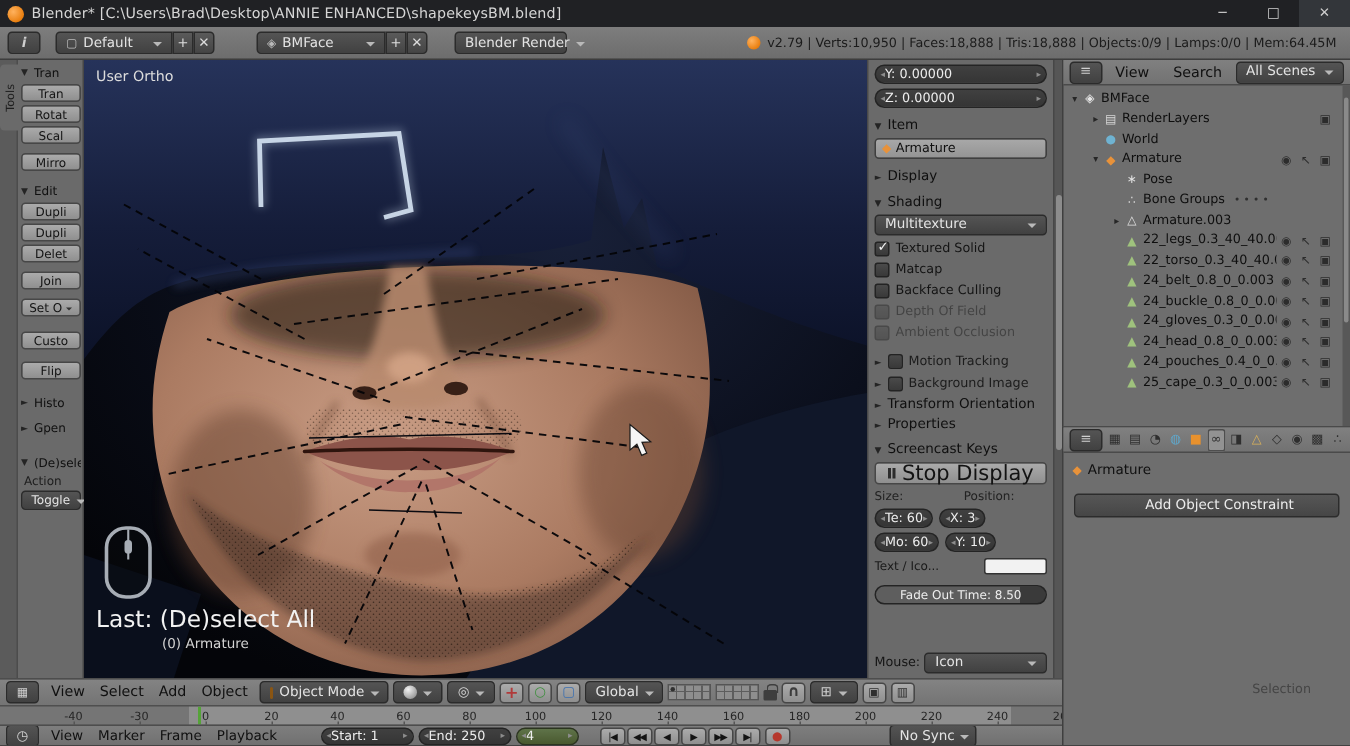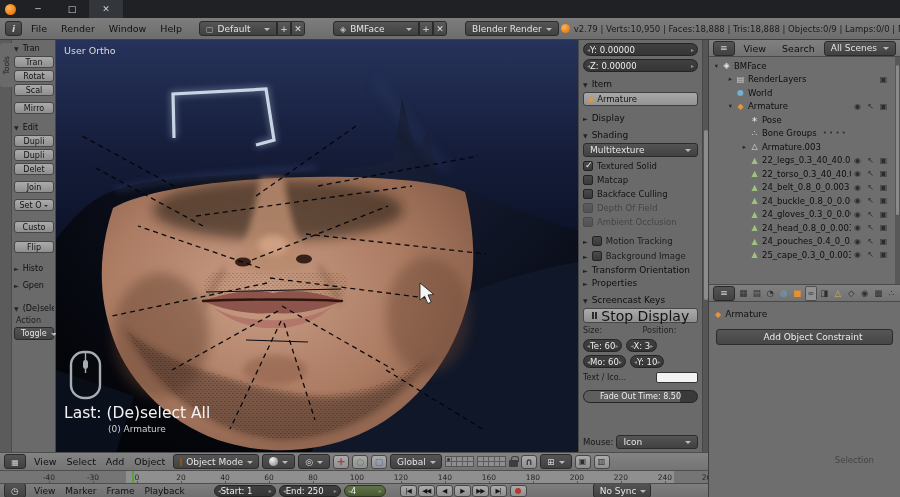--- a/index.html
+++ b/index.html
@@ -155,55 +155,49 @@
   .tbtn.rec{color:#b6372c;font-size:8px;letter-spacing:0;}
   .gap8{width:8px;flex:0 0 8px;} .gap18{width:18px;flex:0 0 18px;} .gap60{width:60px;flex:0 0 60px;}
 </style>
 </head>
 <body>
 
 <div class="app">
 
   <div class="titlebar">
     <span class="blogo"></span>
+    <span class="tb-title">Blender* [C:\Users\Brad\Desktop\ANNIE ENHANCED\shapekeysBM.blend]</span>
     <span class="win-btns">
       <span class="win-btn">─</span>
       <span class="win-btn">□</span>
       <span class="win-btn close">✕</span>
     </span>
   </div>
 
   <div class="infobar">
     <span class="dd etype-dd nochev">
         <i class="icn-info"></i>
-      </span>
-    <span style="display:inline-flex;">
-
-    <span class="menu-item">File</span>
-        <span class="menu-item">Render</span>
-        <span class="menu-item">Window</span>
-        <span class="menu-item">Help</span>
       </span>
     <span class="browse">
       <span class="dd" style="width:78px;">
           <i class="icn-screen"></i>
           <span style="flex:1;">Default</span>
         </span>
       <span class="seg">+</span>
       <span class="seg last">✕</span>
     </span>
     <span class="browse" style="margin-left:26px;">
       <span class="dd" style="width:86px;">
           <i class="icn-scene"></i>
           <span style="flex:1;">BMFace</span>
         </span>
       <span class="seg">+</span>
       <span class="seg last">✕</span>
     </span>
-    <span class="dd" style="width:94px;margin-left:16px;">
+    <span class="dd" style="width:75px;margin-left:16px;">
         <span style="flex:1;text-align:center;">Blender Render</span>
       </span>
     <span class="stats">
       <i class="mini-logo"></i>
       <span>v2.79 | Verts:10,950 | Faces:18,888 | Tris:18,888 | Objects:0/9 | Lamps:0/0 | Mem:64.45M</span>
     </span>
   </div>
 
   <div class="toolshelf">
     <div class="shelf-tabs">

